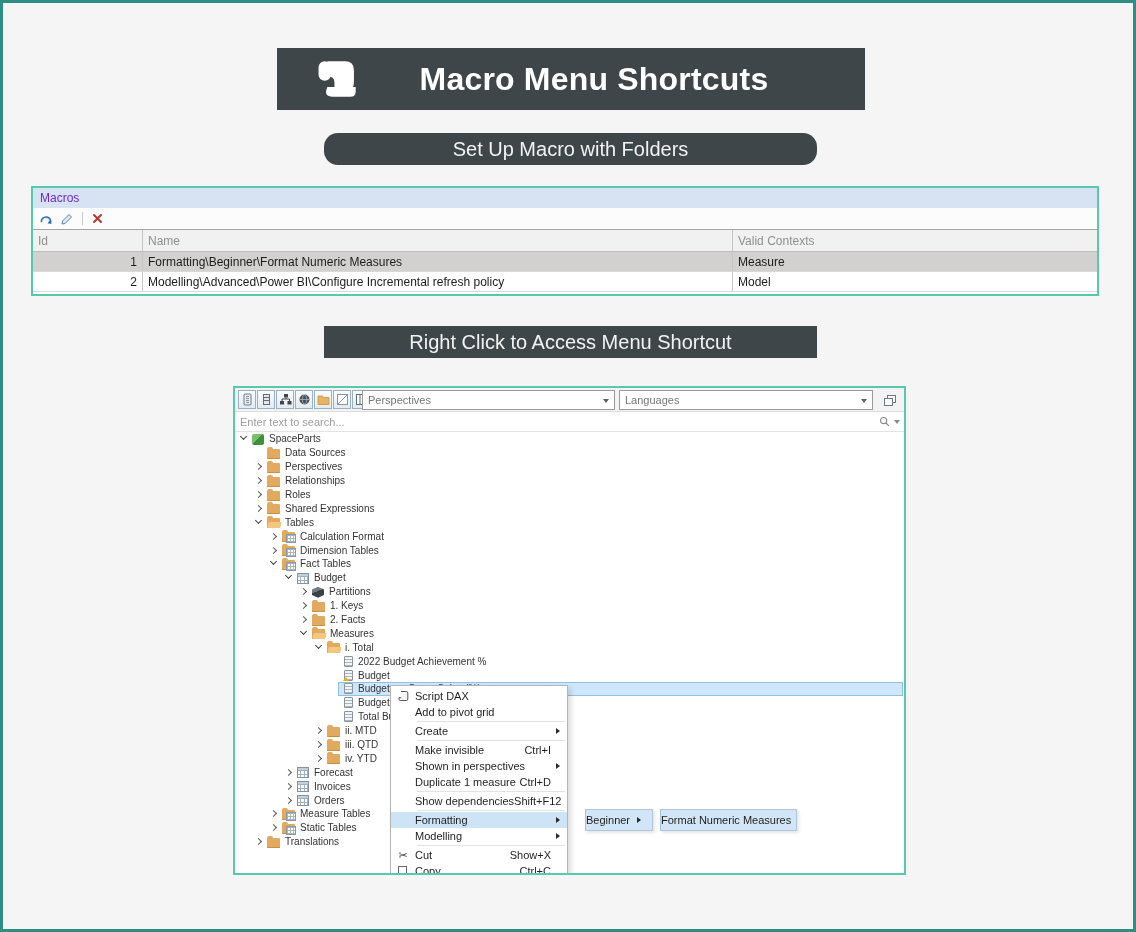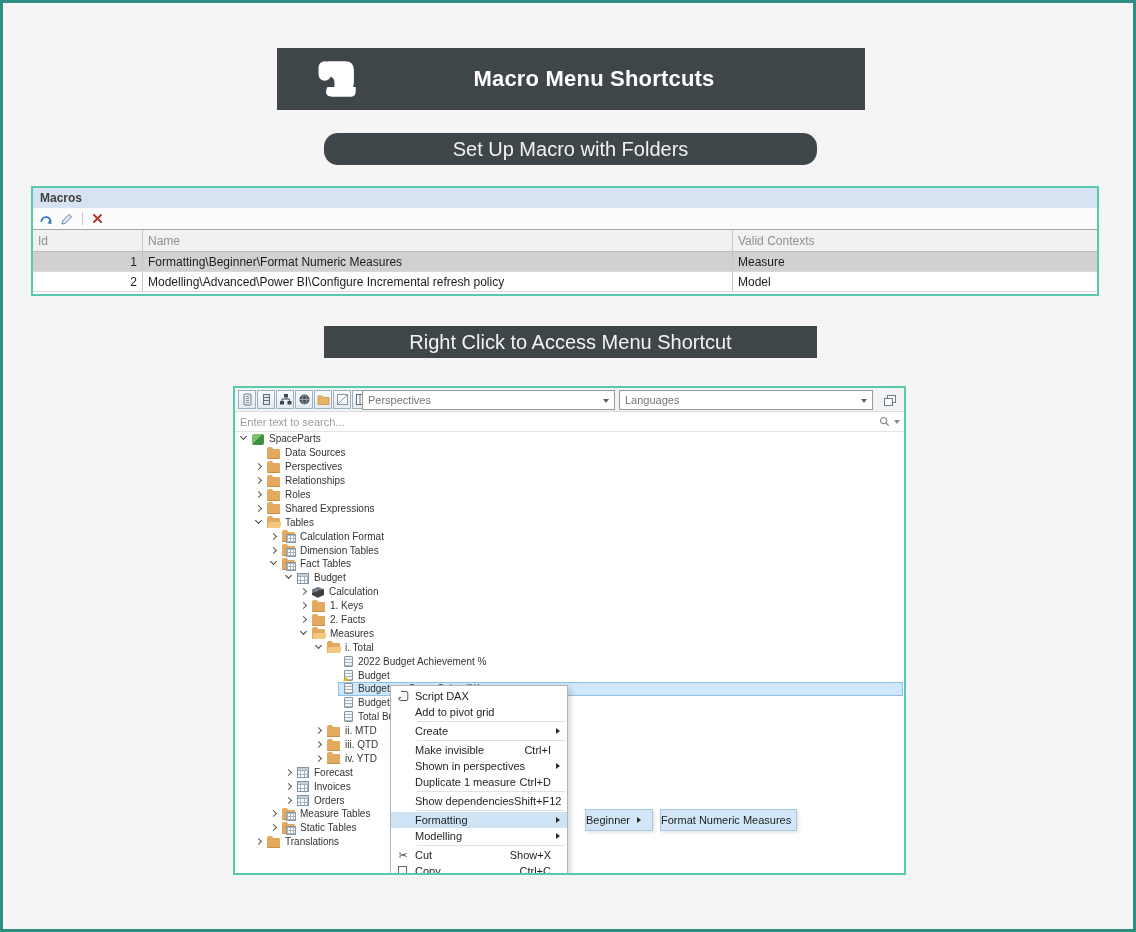--- a/index.html
+++ b/index.html
@@ -3,29 +3,29 @@
 <meta charset="utf-8">
 <style>
   * { margin:0; padding:0; box-sizing:border-box; }
   body { width:1136px; height:932px; font-family:"Liberation Sans", sans-serif; }
   .page { position:relative; width:1136px; height:932px; background:#f5f5f6;
           border:3px solid #2e8e84; overflow:hidden; }
 
   
   .banner-title { position:absolute; left:274px; top:45px; width:588px; height:62px;
     background:#3e4649; display:flex; align-items:center; justify-content:center; }
-  .banner-title .ttl { color:#fff; font-size:22px; font-weight:bold; letter-spacing:.2px; padding-left:46px; }
+  .banner-title .ttl { color:#fff; font-size:32px; font-weight:bold; letter-spacing:.2px; padding-left:46px; }
   .banner-title svg { position:absolute; left:38px; top:9px; }
   .banner-sub { position:absolute; left:321px; width:493px; height:32px; background:#3e4649;
     color:#f2f2f2; font-size:20px; display:flex; align-items:center; justify-content:center; }
 
   
   .macros { position:absolute; left:28px; top:183px; width:1068px; height:110px;
     border:2px solid #57c9ad; background:#fff; }
-  .m-head { height:20px; background:#d7e3f3; color:#404040; font-size:12px; font-weight:bold;
+  .m-head { height:20px; background:#d7e3f3; color:#6d28d9; font-size:12px; font-weight:normal;
     line-height:20px; padding-left:7px; }
   .m-tools { height:21px; background:#fcfcfc; display:flex; align-items:center; padding-left:6px; gap:9px; }
   .m-tools .tsep { width:1px; height:13px; background:#c9c9c9; }
   .m-grid { border-top:1px solid #a5a5a5; font-size:12px; }
   .gh { display:flex; height:22px; background:#f1f1f1; color:#8f8f8f; align-items:center;
         border-bottom:1px solid #bdbdbd; }
   .gr { display:flex; height:20px; align-items:center; color:#1c1c1c; border-bottom:1px solid #d9d9d9; background:#fff; }
   .gr.selrow { background:#d2d1d0; }
   .c-id   { width:110px; padding:0 5px; border-right:1px solid #c6c6c6; height:100%; display:flex; align-items:center; }
   .c-name { width:590px; padding:0 5px; border-right:1px solid #c6c6c6; height:100%; display:flex; align-items:center; }
@@ -297,21 +297,21 @@
           <span class="lbl">Fact Tables</span>
         </div>
       <div class="trow" style="padding-left:49px">
           <span class="ch exp"></span>
           <span class="ic icon-table"></span>
           <span class="lbl">Budget</span>
         </div>
       <div class="trow" style="padding-left:64px">
           <span class="ch col"></span>
           <span class="ic icon-partition"></span>
-          <span class="lbl">Calculation</span>
+          <span class="lbl">Partitions</span>
         </div>
       <div class="trow" style="padding-left:64px">
           <span class="ch col"></span>
           <span class="ic icon-folder"></span>
           <span class="lbl">1. Keys</span>
         </div>
       <div class="trow" style="padding-left:64px">
           <span class="ch col"></span>
           <span class="ic icon-folder"></span>
           <span class="lbl">2. Facts</span>

